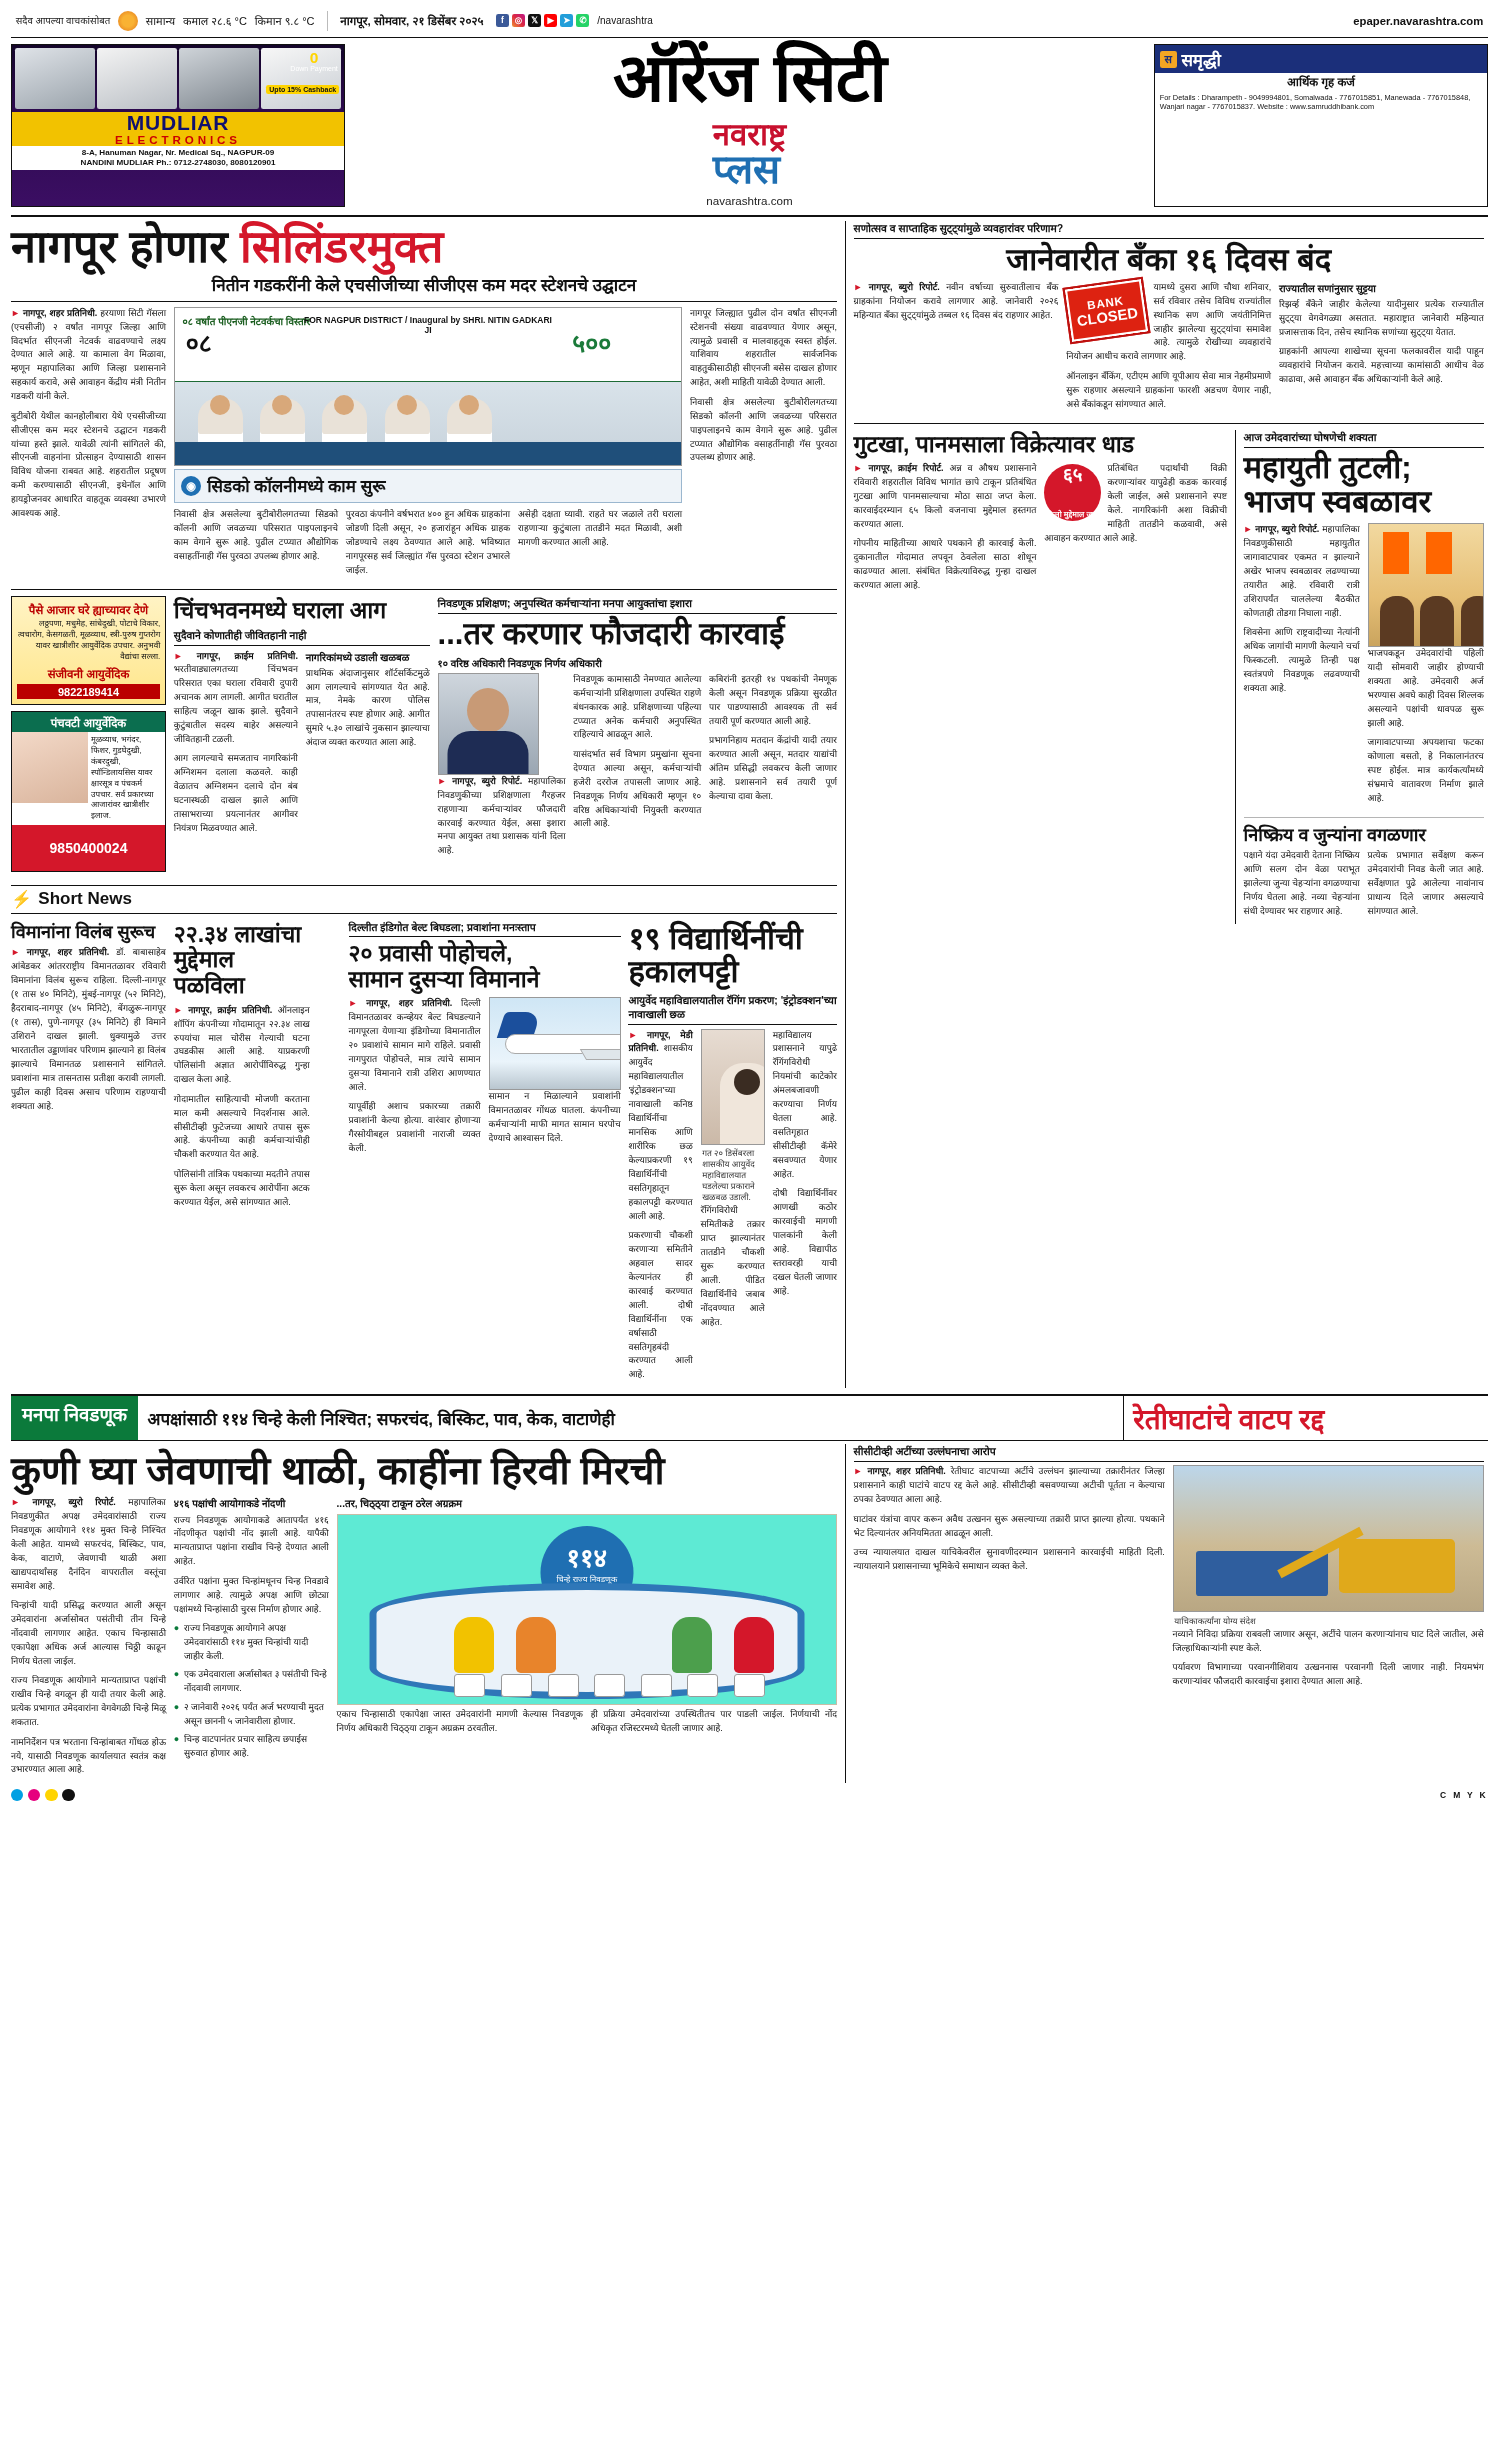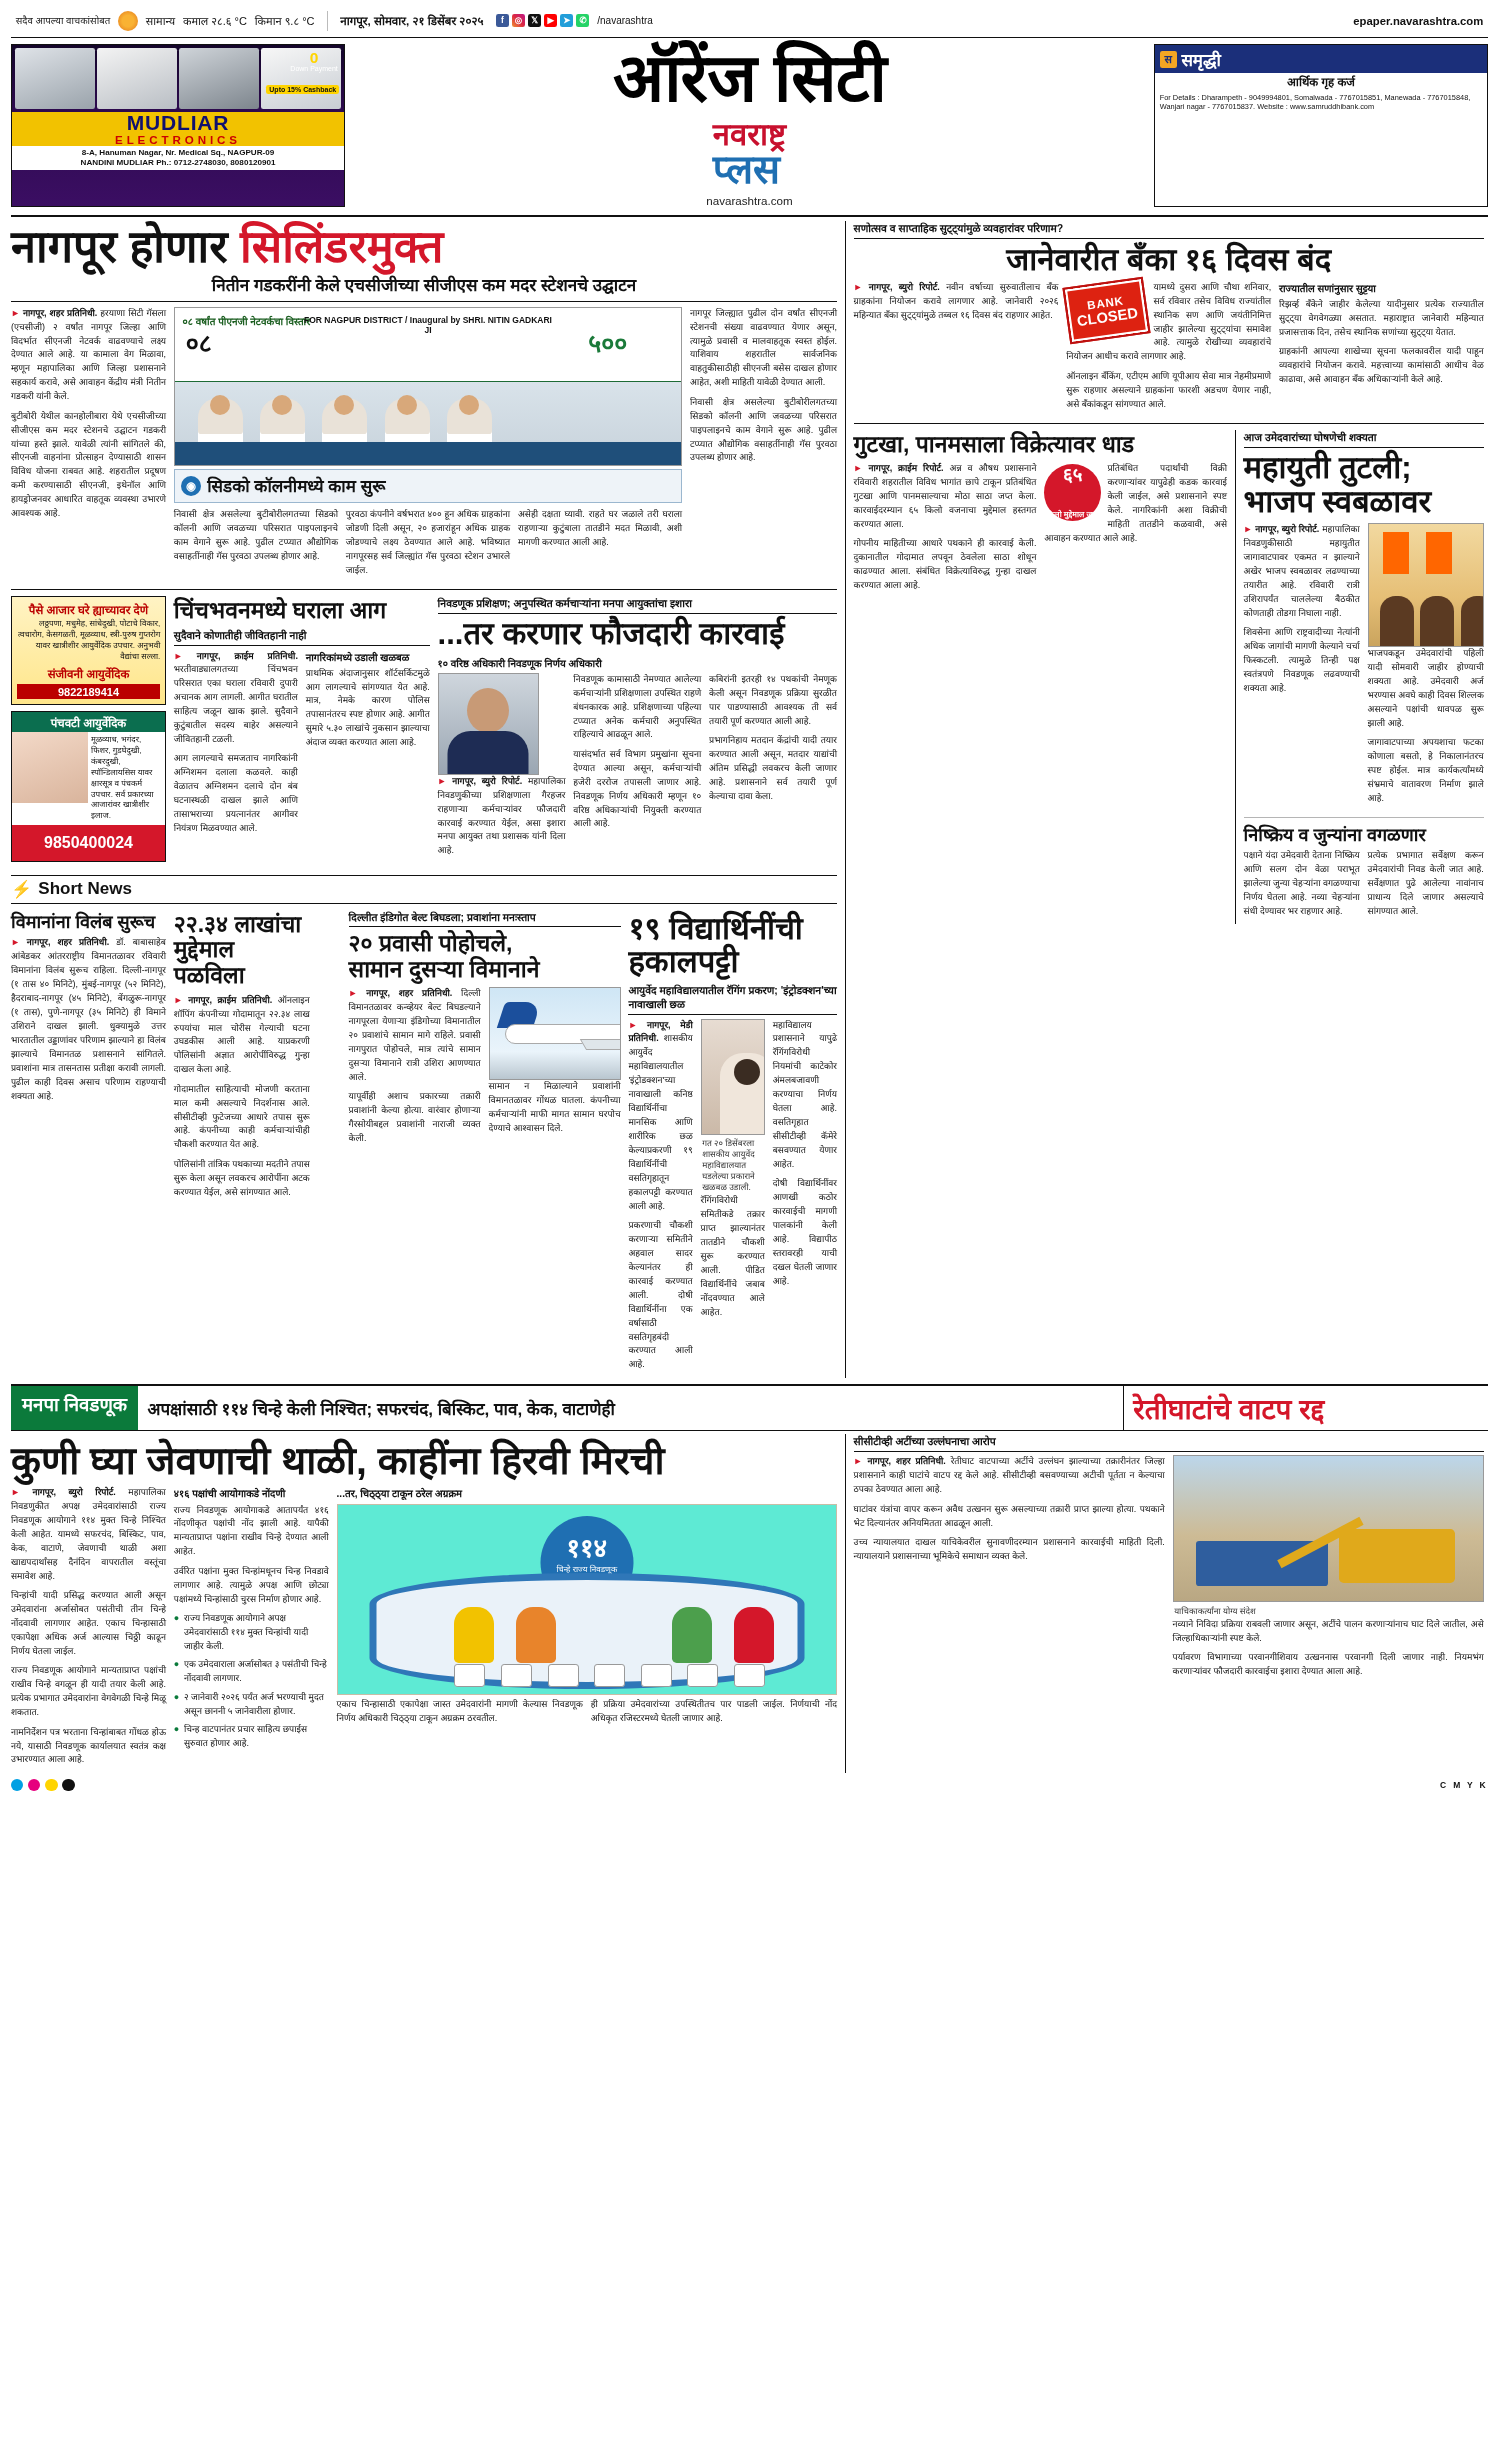--- a/index.html
+++ b/index.html
@@ -93,21 +93,21 @@
   p.body { font-size: 9px; line-height:1.55; text-align:justify; margin:0 0 5.4px 0; }
   .dateline-in { font-weight:700; }
   .arrow { color:#d4172a; font-weight:800; }
 
   
   .photo { background:#cfd6dd; border:0.8px solid #999; position:relative; overflow:hidden; }
   .photo.stage { height: 159px; background: linear-gradient(180deg,#2a6f3b 0%, #3f8d4e 45%, #d9e3ea 46%, #c7d2db 100%); }
   .stage .banner { position:absolute; left:0; right:0; top:0; height:74px; background:#ffffff; border-bottom:1.6px solid #1d6b35;}
   .stage .banner .bl { position:absolute; left:7.8px; top:6.2px; font-size:10px; font-weight:700; color:#1b5e20; }
   .stage .banner .num { position:absolute; left:11px; top:17px; font-size:25px; font-weight:800; color:#111; }
-  .stage .banner .num2 { position:absolute; right:54px; top:17px; font-size:25px; font-weight:800; color:#1b7a3a; }
+  .stage .banner .num2 { position:absolute; right:70px; top:17px; font-size:25px; font-weight:800; color:#1b7a3a; }
   .stage .banner .ctr { position:absolute; left:50%; transform:translateX(-50%); top:7.8px; text-align:center; font-size:8.5px; color:#111; font-weight:700;}
   .stage .people { position:absolute; bottom:0; left:0; right:0; height:84px; }
   .stage .person { position:absolute; bottom:0; width:45px; height:67px; background:#e9e2d8; border-radius:20px 20px 3.1px 3.1px; box-shadow:inset 0 -31px 0 #fff;}
   .stage .person .head { position:absolute; left:50%; transform:translateX(-50%); top:-3.1px; width:20px;height:20px;border-radius:50%; background:#d8a87a; }
   .stage .table { position:absolute; bottom:0; left:0; right:0; height:23px; background:#1f4f7a; }
 
   .cap { font-size: 8.5px; color:#333; padding:2.3px 1.6px; }
 
   .boxhead {
     background:#eef3f8; border:0.8px solid #9bb7cf; display:flex; align-items:center; gap:6.2px;
@@ -135,21 +135,21 @@
   .ad-small { border:1.6px solid #111; margin-bottom:6.2px; overflow:hidden;}
   .ad-a { background:linear-gradient(180deg,#fff3c4,#ffe68a); padding:4.7px; text-align:center;}
   .ad-a .t1{ font-size:11.6px; font-weight:800; color:#b00; }
   .ad-a .t2{ font-size:8.1px; line-height:1.35; color:#111; text-align:right; margin-top:2.3px;}
   .ad-a .ph{ background:#b00; color:#fff; font-weight:800; font-size:11px; padding:1.6px; margin-top:3.1px;}
   .ad-b { background:#fff; }
   .ad-b .hdr { background:#0b6e4f; color:#fff; text-align:center; font-size:11.6px; font-weight:800; padding:2.3px;}
   .ad-b .row { display:flex; }
   .ad-b .pic { width:76px;height:71px; background:linear-gradient(160deg,#f3d9c8,#d9b49c); }
   .ad-b .tx { flex:1; font-size:8.1px; padding:3.1px; line-height:1.35;}
-  .ad-b .ph { background:#d4172a;color:#fff;text-align:center;font-weight:800;font-size:16px;padding:9px;}
+  .ad-b .ph { background:#d4172a;color:#fff;text-align:center;font-weight:800;font-size:14px;padding:15px;}
 
   
   .shortnews-hdr { display:flex; align-items:center; gap:6.2px; border-top:1.6px solid #111; border-bottom:1.6px solid #111; padding:3.1px 0; margin:6.2px 0;}
   .shortnews-hdr .bolt { color:#1f6fb2; font-size:17px; }
   .shortnews-hdr .t { font-size:17px; font-weight:800; }
 
   
   .photo.plane { height:93px; background:linear-gradient(180deg,#cfe6f5 0%, #eaf4fb 70%, #b9c6cf 100%); }
   .plane .body { position:absolute; left:15.5px; top:36px; width:233px;height:20px;background:#fff;border:0.8px solid #aaa;border-radius:11px;}
   .plane .tail { position:absolute; left:11px; top:14px; width:36px;height:26px;background:#1b4f9c; border-radius:4.7px 15.5px 0 0; transform:skewX(-18deg);}

